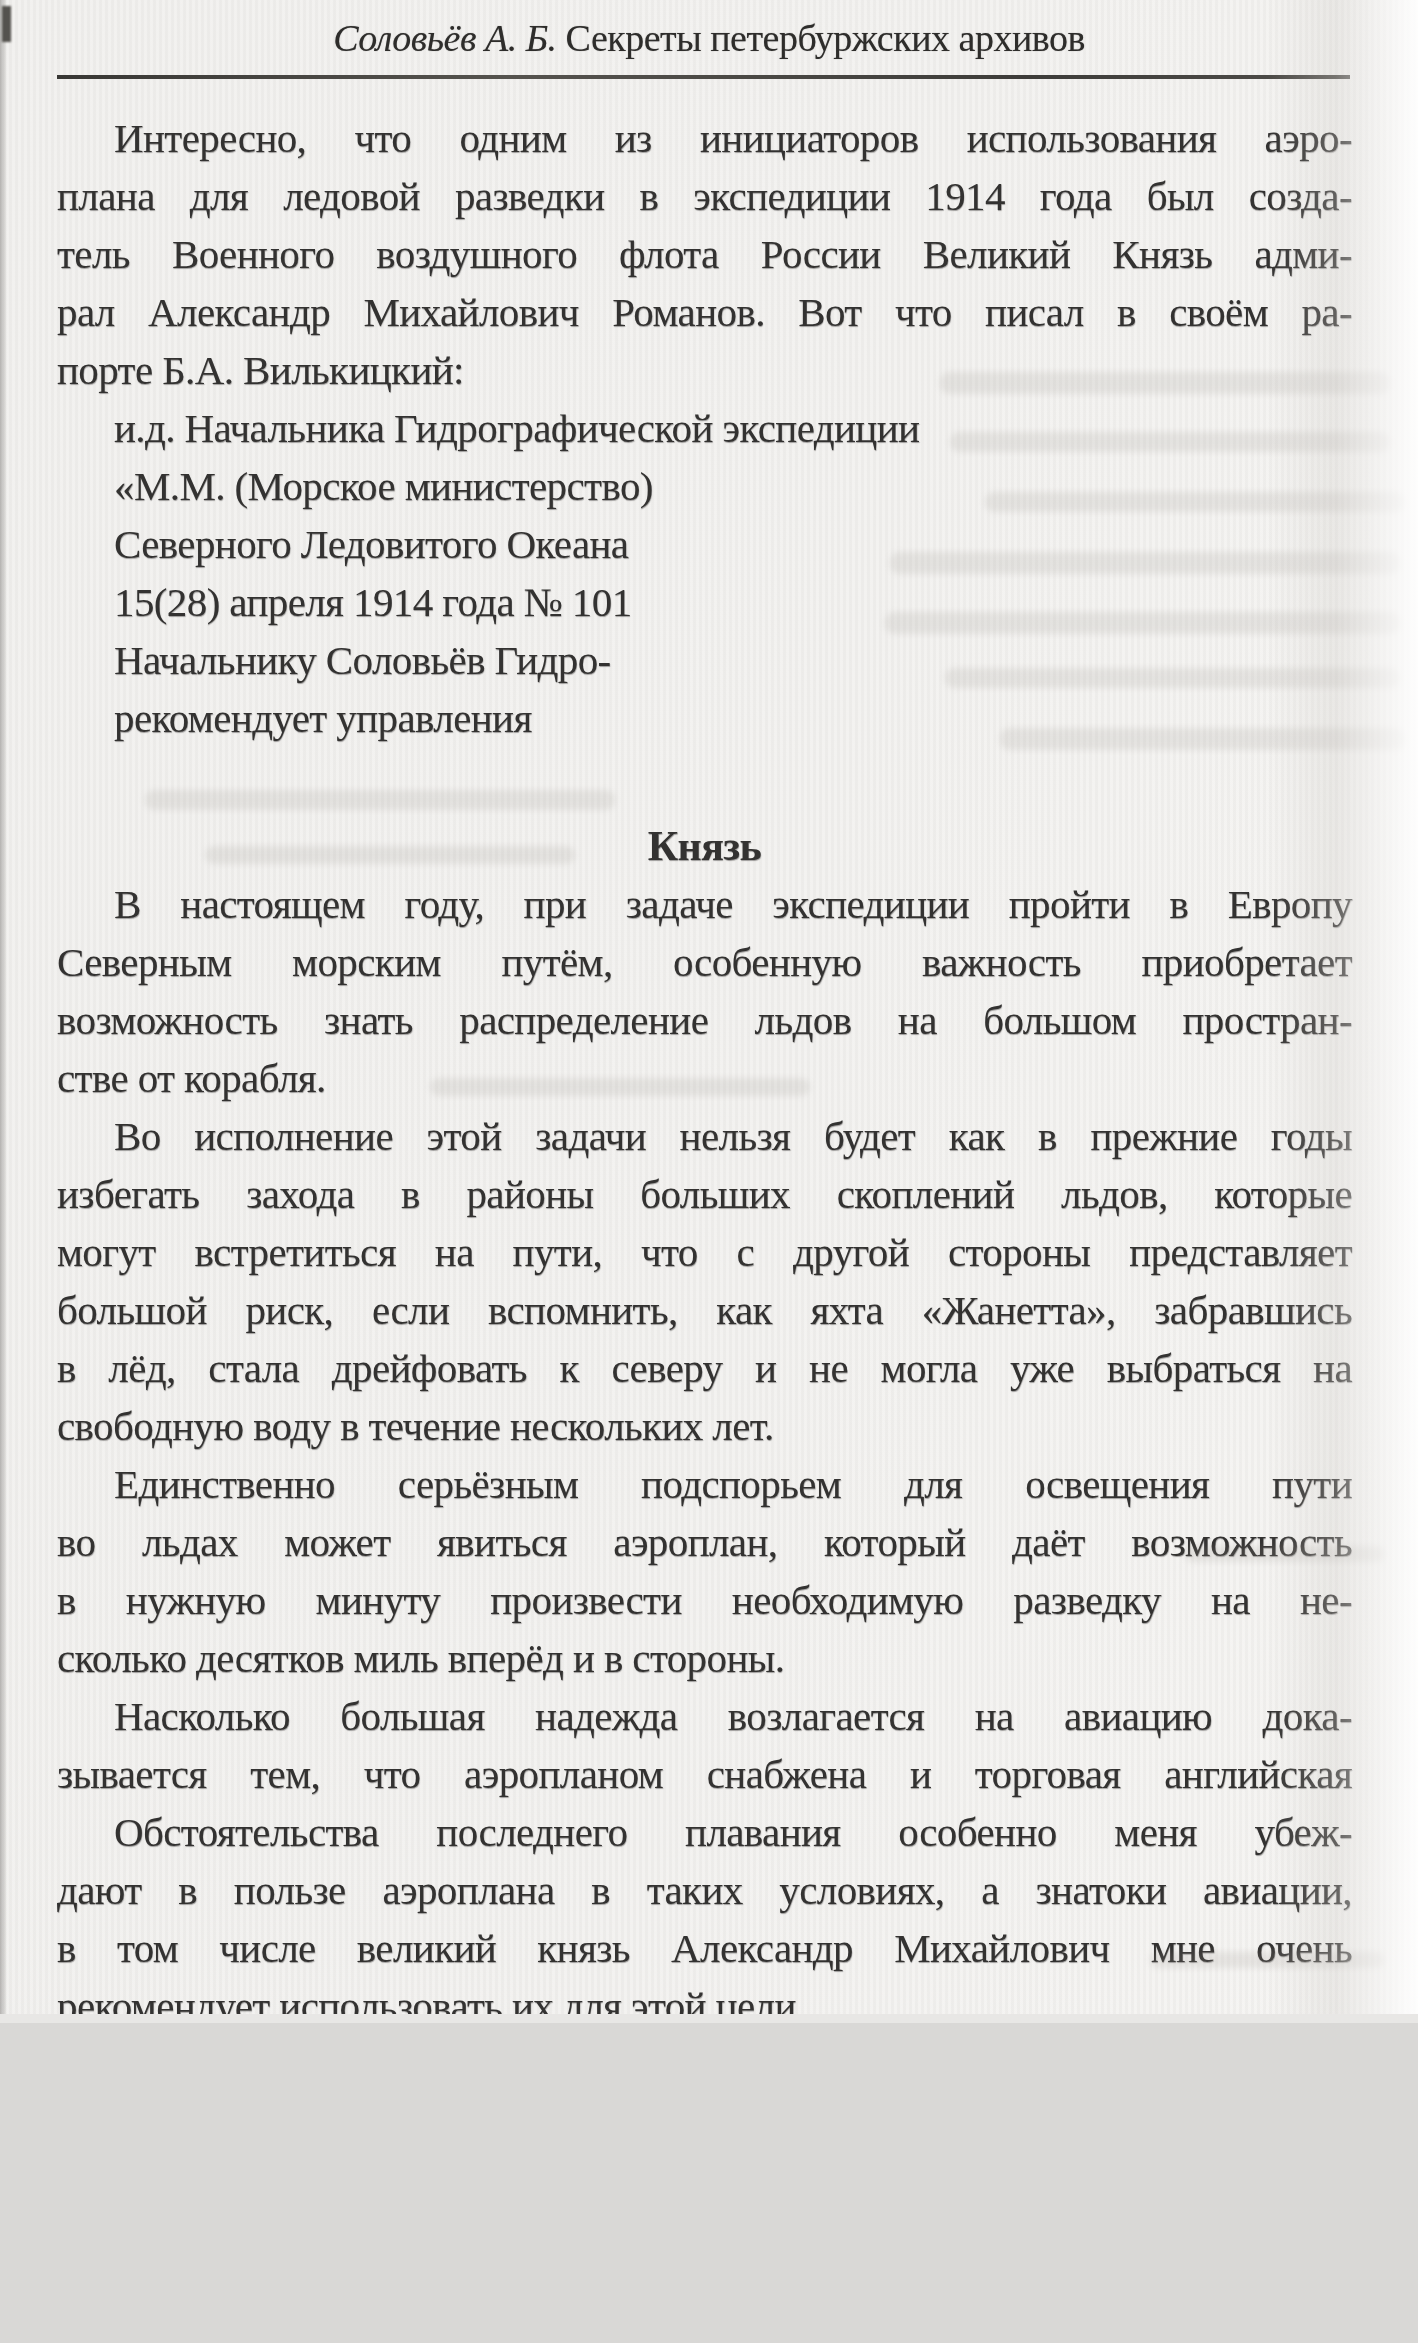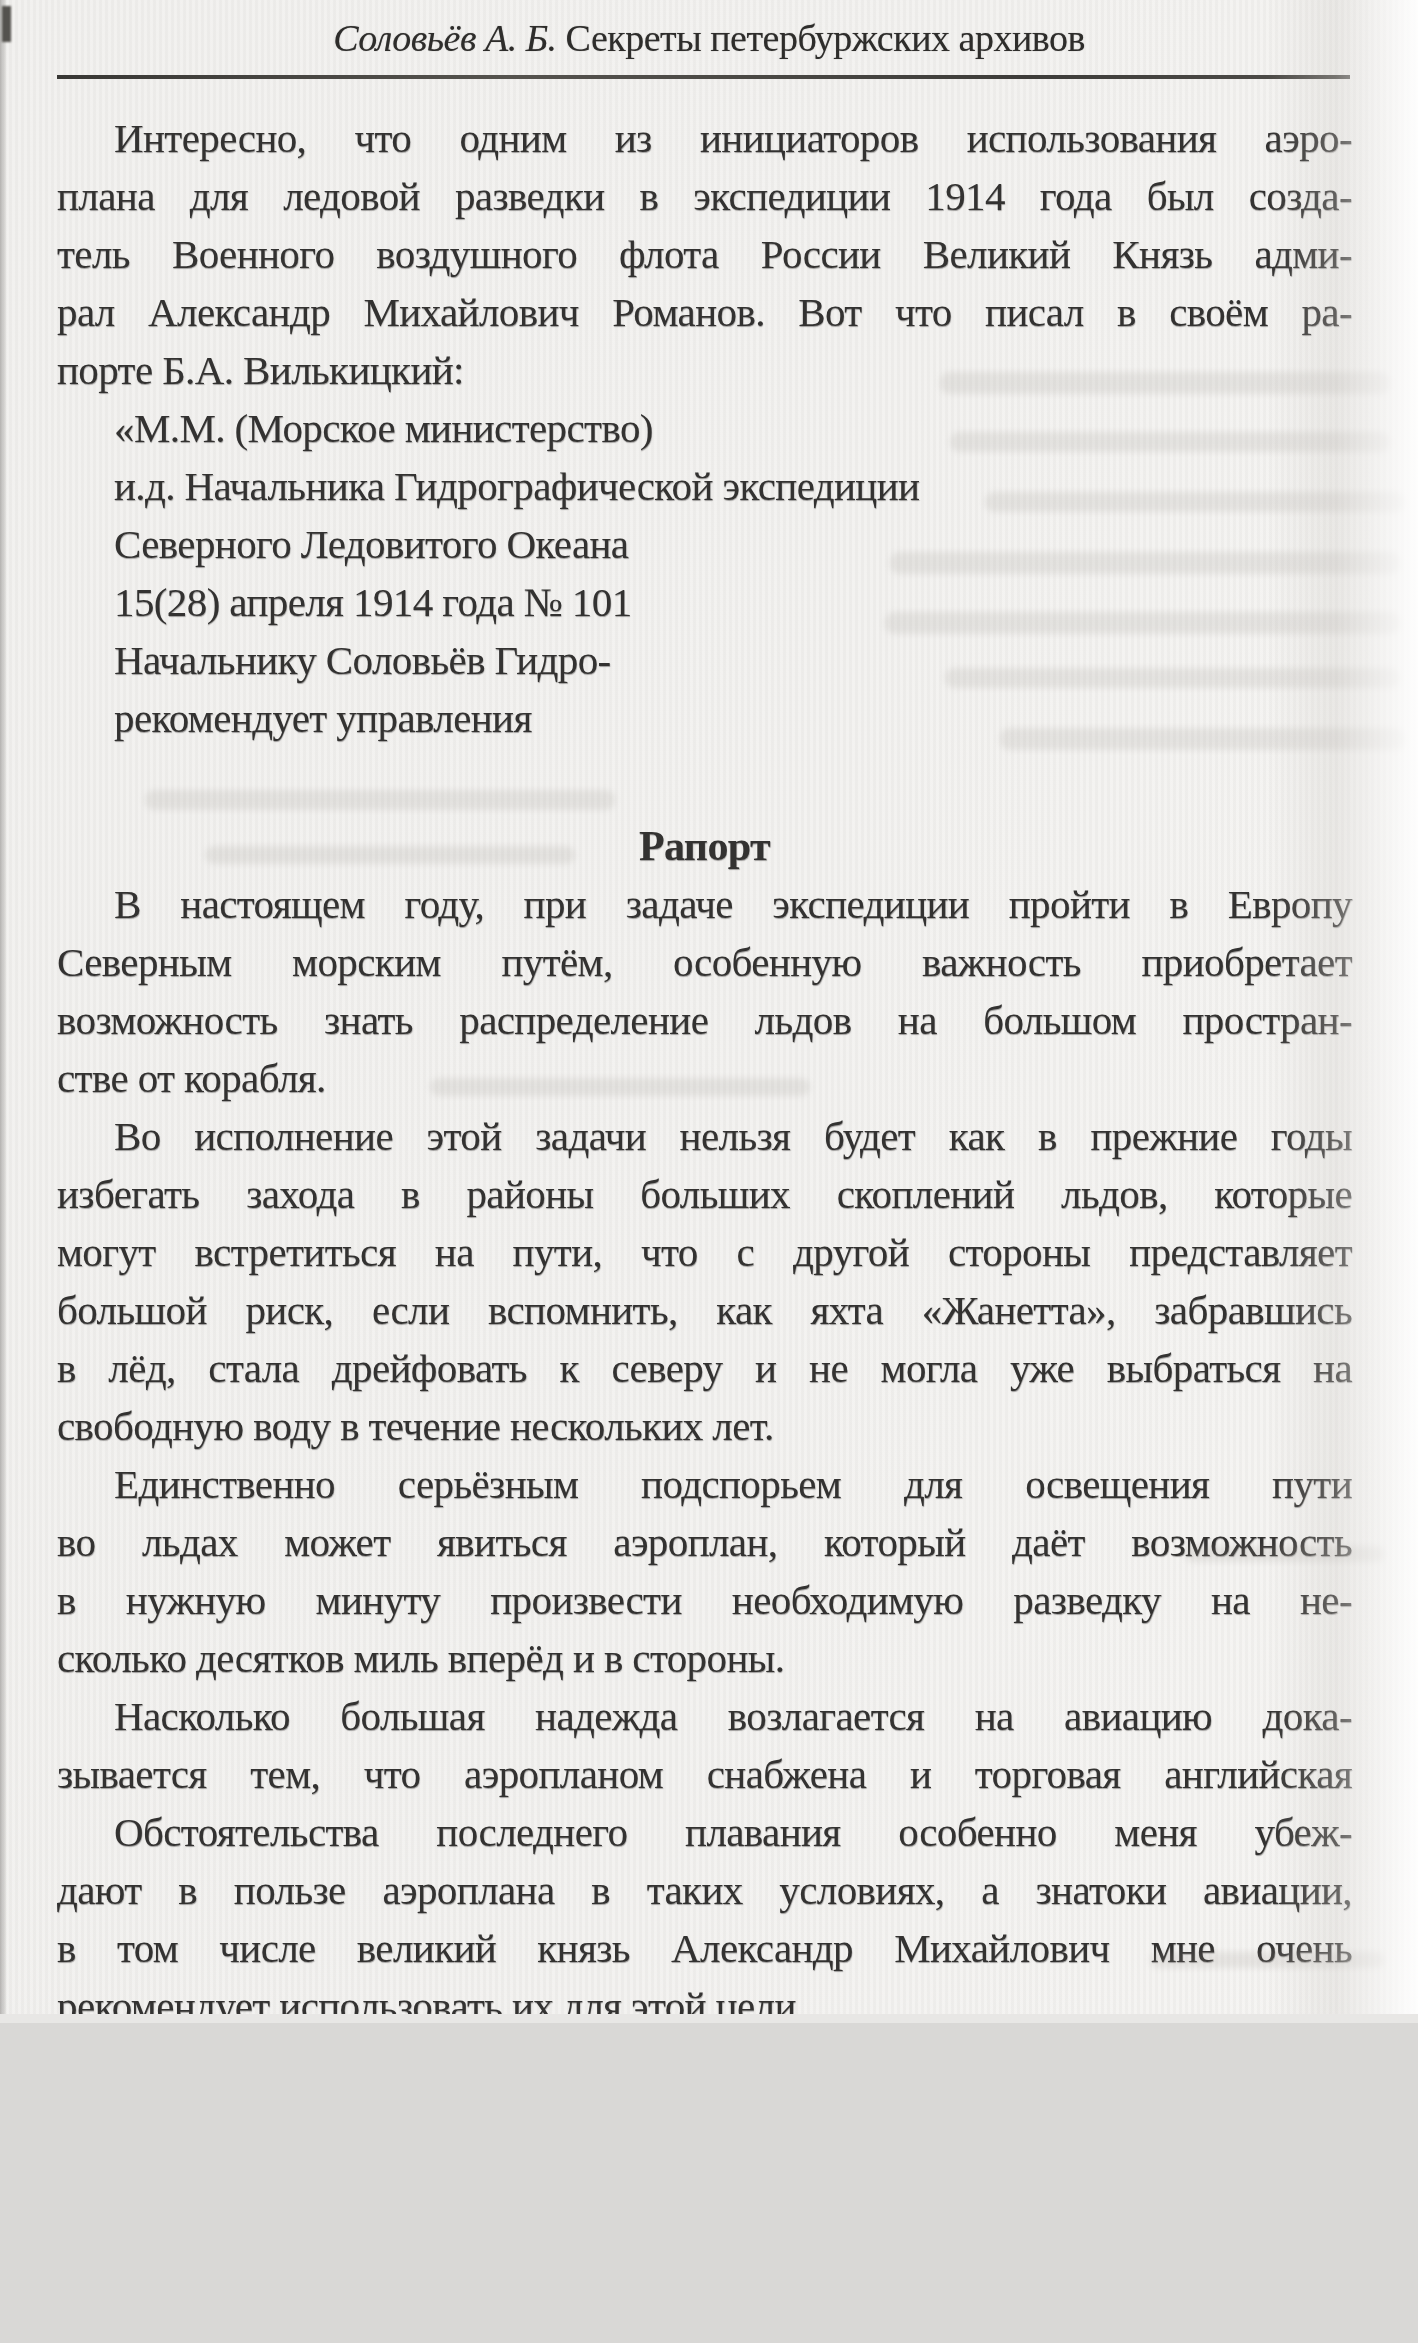--- a/index.html
+++ b/index.html
@@ -61,28 +61,28 @@
 
   <div class="text-flow">
       <div class="para">
         <div class="line just indent">Интересно, что одним из инициаторов использования аэро-</div>
         <div class="line just">плана для ледовой разведки в экспедиции 1914 года был созда-</div>
         <div class="line just">тель Военного воздушного флота России Великий Князь адми-</div>
         <div class="line just">рал Александр Михайлович Романов. Вот что писал в своём ра-</div>
         <div class="line">порте Б.А. Вилькицкий:</div>
       </div>
       <div class="address">
+        <div class="line indent">и.д. Начальника Гидрографической экспедиции</div>
         <div class="line indent">«М.М. (Морское министерство)</div>
-        <div class="line indent">и.д. Начальника Гидрографической экспедиции</div>
         <div class="line indent">Северного Ледовитого Океана</div>
         <div class="line indent">15(28) апреля 1914 года № 101</div>
         <div class="line indent">Начальнику Соловьёв Гидро-</div>
         <div class="line indent">рекомендует управления</div>
       </div>
-      <div class="heading">Рапорт</div>
+      <div class="heading">Князь</div>
       <div class="para">
         <div class="line just indent">В настоящем году, при задаче экспедиции пройти в Европу</div>
         <div class="line just">Северным морским путём, особенную важность приобретает</div>
         <div class="line just">возможность знать распределение льдов на большом простран-</div>
         <div class="line">стве от корабля.</div>
       </div>
       <div class="para">
         <div class="line just indent">Во исполнение этой задачи нельзя будет как в прежние годы</div>
         <div class="line just">избегать захода в районы больших скоплений льдов, которые</div>
         <div class="line just">могут встретиться на пути, что с другой стороны представляет</div>

